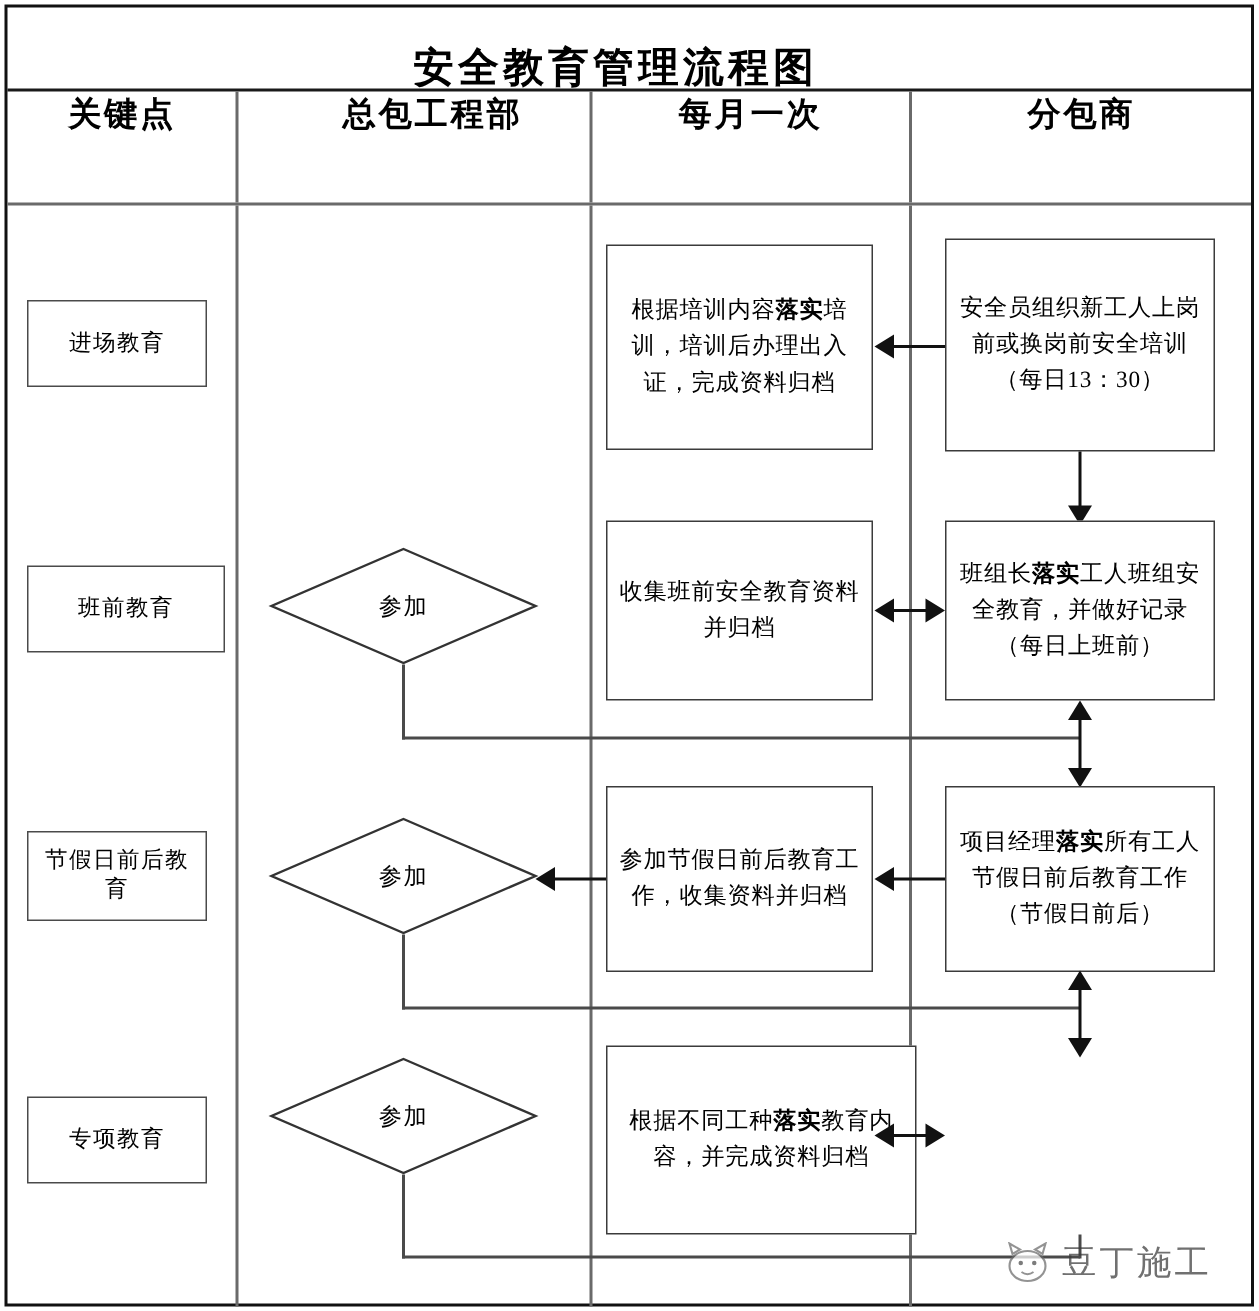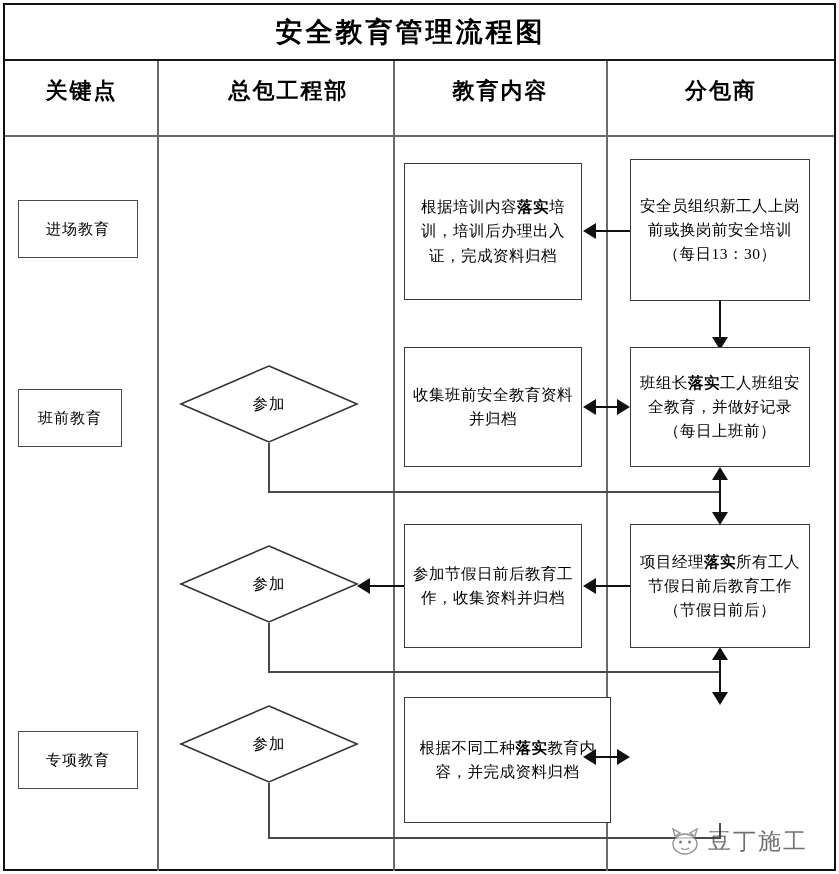--- a/index.html
+++ b/index.html
@@ -33,21 +33,21 @@
   }
 
   
   .title-band {
     position: absolute;
     left: 5px;
     top: 5px;
     width: 811px;
     height: 54px;
     display: flex;
-    align-items: center;
+    align-items: flex-end;
     justify-content: center;
     box-sizing: border-box;
   }
   .title-text {
     font-size: 27px;
     font-weight: 700;
     letter-spacing: 3px;
     line-height: 1;
   }
   .hline {
@@ -61,21 +61,21 @@
     background: #6a6a6a;
     width: 2px;
   }
 
   
   .hdr-cell {
     position: absolute;
     height: 60px;
     top: 61px;
     display: flex;
-    align-items: center;
+    align-items: flex-start;
     justify-content: center;
     box-sizing: border-box;
   }
   .hdr-text {
     font-size: 22px;
     font-weight: 700;
     letter-spacing: 2px;
   }
 
   
@@ -198,21 +198,21 @@
   </div>
   <div class="hline strong" style="left:5px; top:59px; width:829px;"></div>
 
   <div class="hdr-cell" style="left:5px;  width:153px;">
     <span class="hdr-text">关键点</span>
   </div>
   <div class="hdr-cell" style="left:160px; width:233px;padding-left:24px;">
     <span class="hdr-text">总包工程部</span>
   </div>
   <div class="hdr-cell" style="left:395px; width:211px;">
-    <span class="hdr-text">教育内容</span>
+    <span class="hdr-text">每月一次</span>
   </div>
   <div class="hdr-cell" style="left:608px; width:226px;">
     <span class="hdr-text">分包商</span>
   </div>
   <div class="hline" style="left:5px; top:135px; width:829px;"></div>
 
   <div class="vline" style="left:157px; top:61px; height:74px;"></div>
   <div class="vline" style="left:393px; top:61px; height:74px;"></div>
   <div class="vline" style="left:606px; top:61px; height:74px;"></div>
 
@@ -231,21 +231,21 @@
   <div class="proc-box" style="left:630px; top:159px; width:180px; height:142px;">
     <span class="proc-text">安全员组织新工人上岗前或换岗前安全培训（每日13：30）</span>
   </div>
 
   <div class="conn h" style="left:595px; top:230px; width:35px;"></div>
   <div class="arrow left" style="left:583px; top:223px;"></div>
 
   <div class="conn v" style="left:719px; top:301px; height:43px;"></div>
   <div class="arrow down" style="left:712px; top:337px;"></div>
 
-  <div class="kp-box" style="left:18px; top:377px; width:104px; height:58px;margin-top:12px;">
+  <div class="kp-box" style="left:18px; top:377px; width:132px; height:58px;">
     <span class="kp-label">班前教育</span>
   </div>
 
   <div class="diamond-wrap" style="left:180px; top:365px; width:178px; height:78px;">
     <svg width="178" height="78" viewBox="0 0 178 78">
       <polygon points="89,1 177,39 89,77 1,39" fill="#ffffff" stroke="#333333" stroke-width="1.6"></polygon>
     </svg>
     <span class="diamond-label">参加</span>
   </div>
 
@@ -261,20 +261,23 @@
   <div class="arrow left" style="left:583px; top:399px;"></div>
   <div class="arrow right" style="left:617px; top:399px;"></div>
 
   <div class="conn v thin" style="left:268px; top:443px; height:50px;"></div>
   <div class="conn h thin" style="left:268px; top:491px; width:452px;"></div>
 
   <div class="conn v" style="left:719px; top:470px; height:50px;"></div>
   <div class="arrow up" style="left:712px; top:467px;"></div>
   <div class="arrow down" style="left:712px; top:512px;"></div>
 
+  <div class="kp-box" style="left:18px; top:554px; width:120px; height:60px;">
+    <span class="kp-label">节假日前后教育</span>
+  </div>
 
   <div class="diamond-wrap" style="left:180px; top:545px; width:178px; height:78px;">
     <svg width="178" height="78" viewBox="0 0 178 78">
       <polygon points="89,1 177,39 89,77 1,39" fill="#ffffff" stroke="#333333" stroke-width="1.6"></polygon>
     </svg>
     <span class="diamond-label">参加</span>
   </div>
 
   <div class="proc-box" style="left:404px; top:524px; width:178px; height:124px;">
     <span class="proc-text">参加节假日前后教育工作，收集资料并归档</span>

